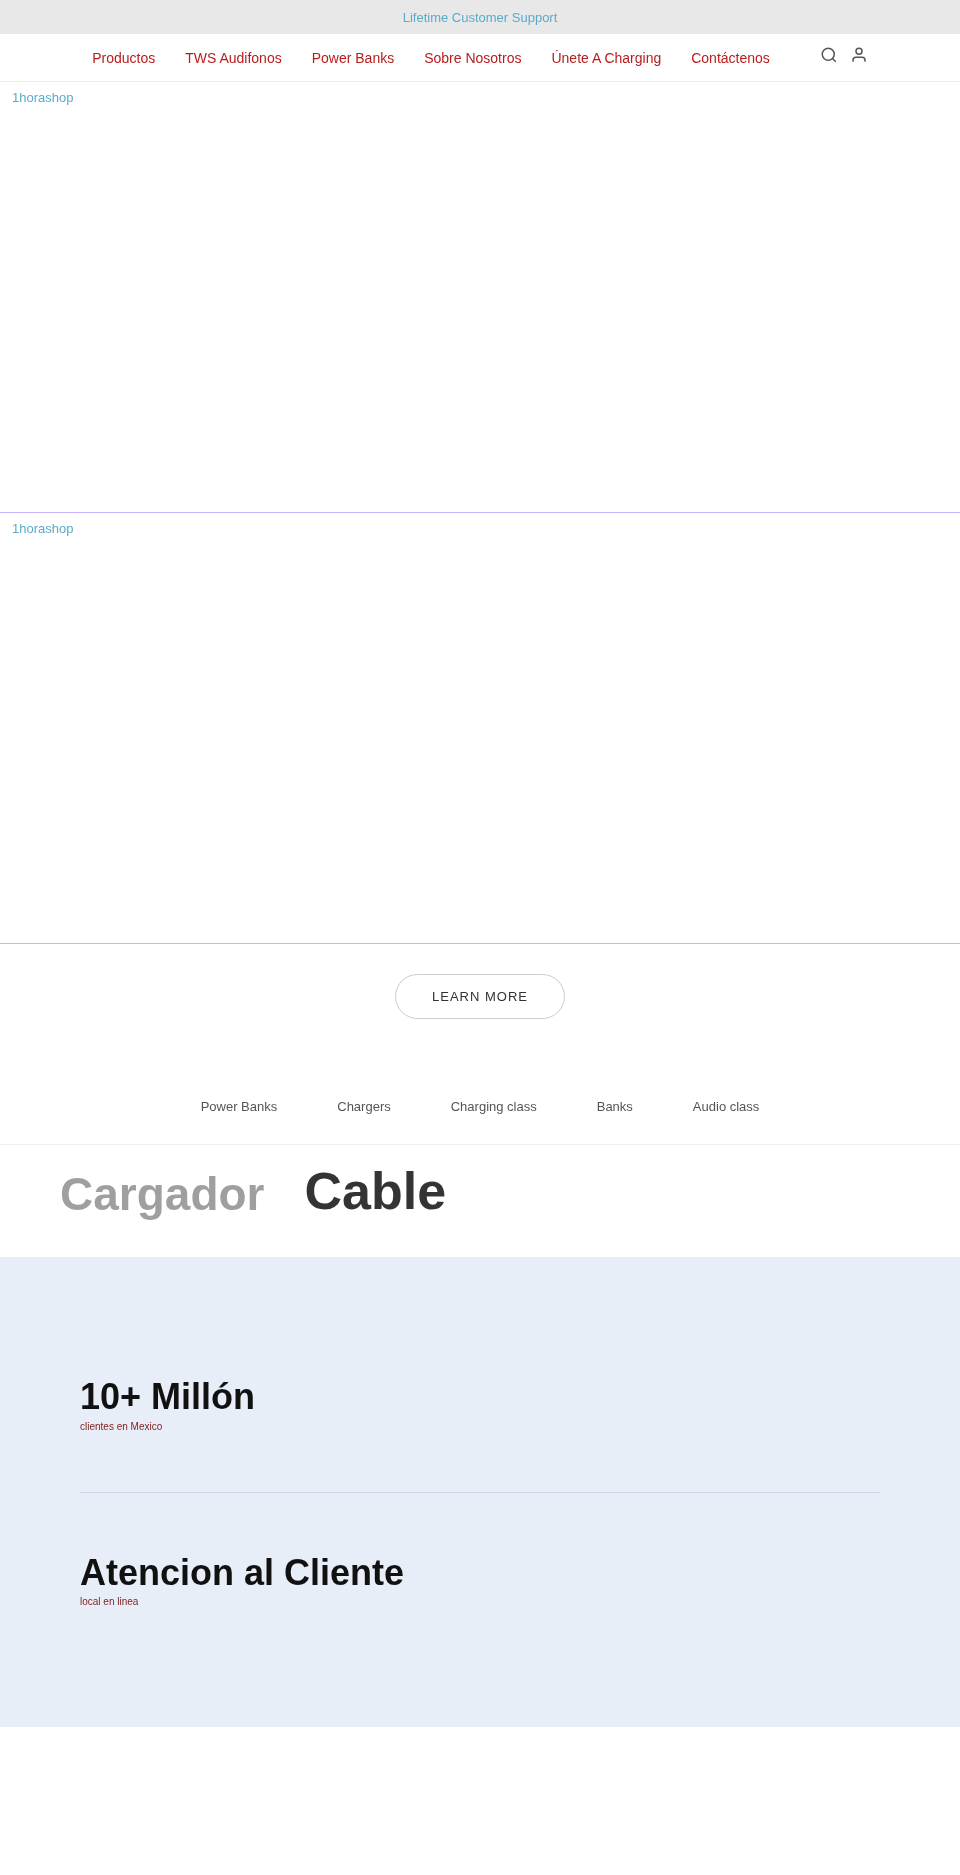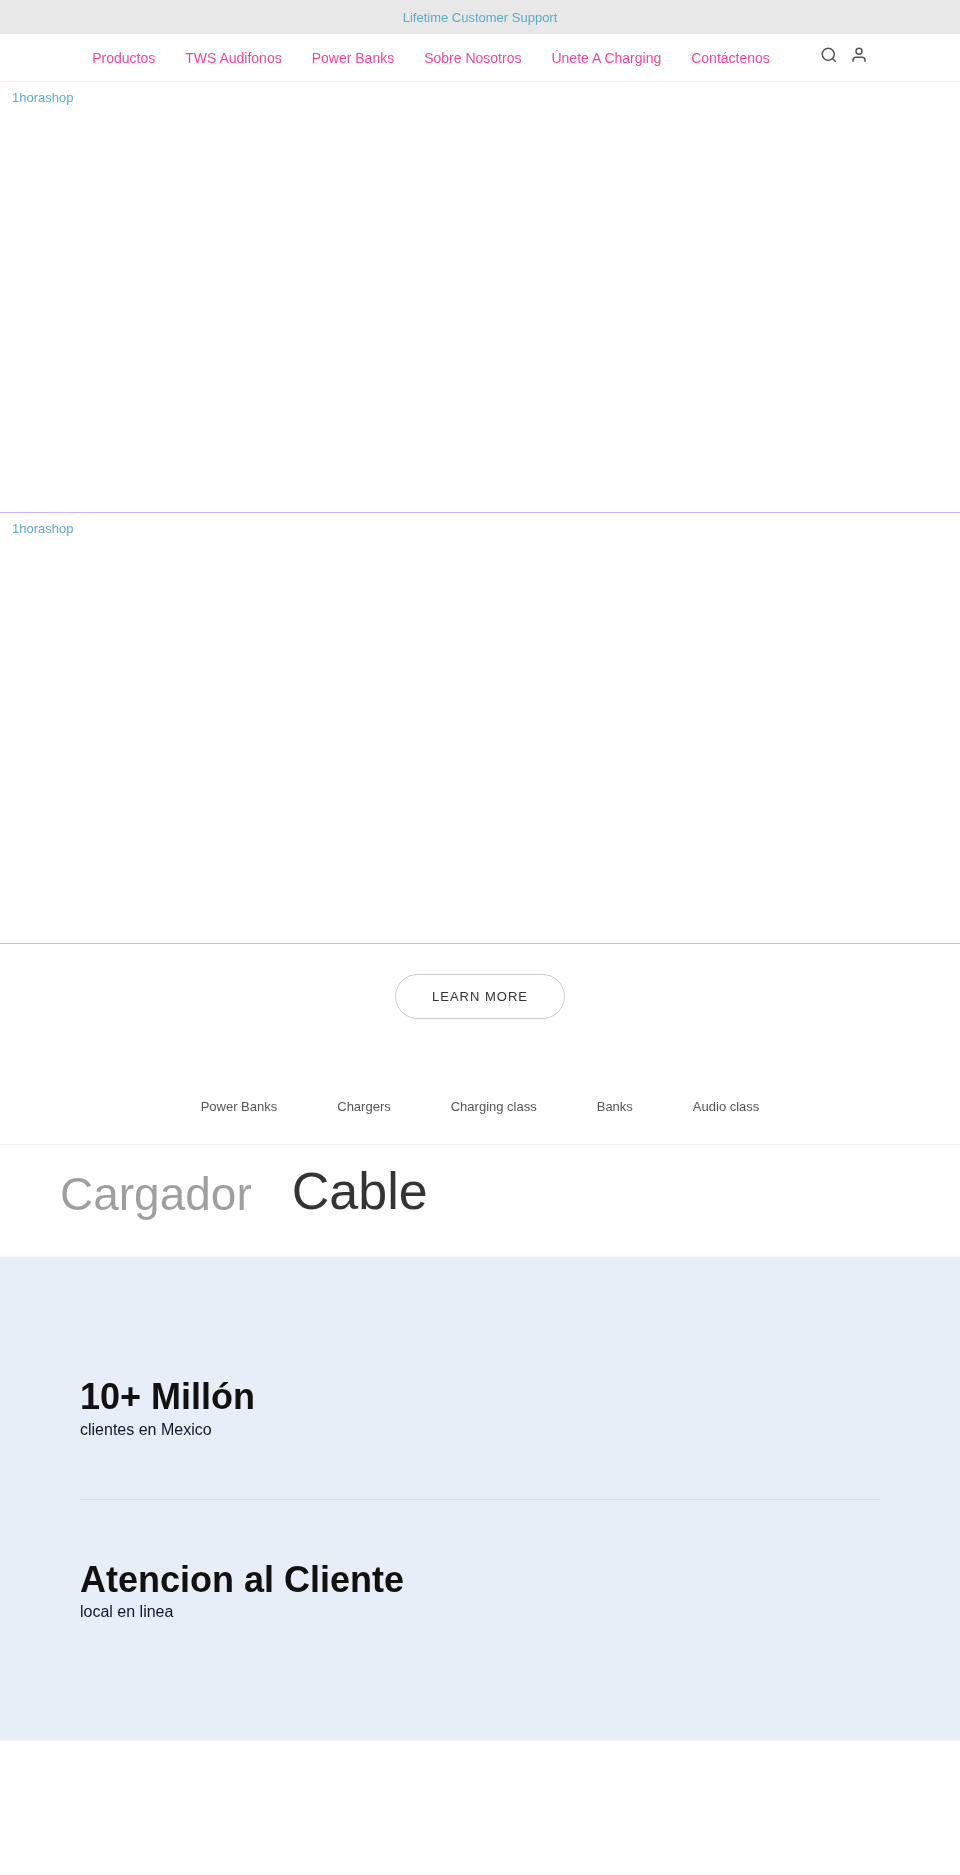--- a/index.html
+++ b/index.html
@@ -20,21 +20,21 @@
     
     .navbar {
       display: flex;
       align-items: center;
       justify-content: center;
       padding: 12px 40px;
       border-bottom: 1px solid #eee;
       gap: 30px;
     }
     .nav-item {
-      color: #ec4899;
+      color: #b91c1c;
       font-size: 14px;
       cursor: pointer;
       text-decoration: none;
     }
     .nav-icons {
       display: flex;
       gap: 12px;
       margin-left: 20px;
     }
     .nav-icon {
@@ -105,21 +105,21 @@
       min-height: 80px;
     }
     .product-scroll-inner {
       display: flex;
       gap: 40px;
       padding: 0 60px;
       align-items: flex-end;
     }
     .product-title-large {
       font-size: 52px;
-      font-weight: 400;
+      font-weight: 700;
       color: #111;
       opacity: 0.85;
       line-height: 1;
     }
     .product-title-large.faded {
       opacity: 0.4;
       font-size: 46px;
     }
 
     
@@ -137,22 +137,22 @@
     .stat-item:last-child {
       border-bottom: none;
     }
     .stat-number {
       font-size: 36px;
       font-weight: 900;
       color: #111;
       line-height: 1.1;
     }
     .stat-label {
-      font-size: 16px;
-      color: #0f172a;
+      font-size: 10px;
+      color: #7f1d1d;
       margin-top: 4px;
     }
   </style>
 </head>
 <body>
 
 <div class="top-banner">
   <a href="#">Lifetime Customer Support</a>
 </div>
 

